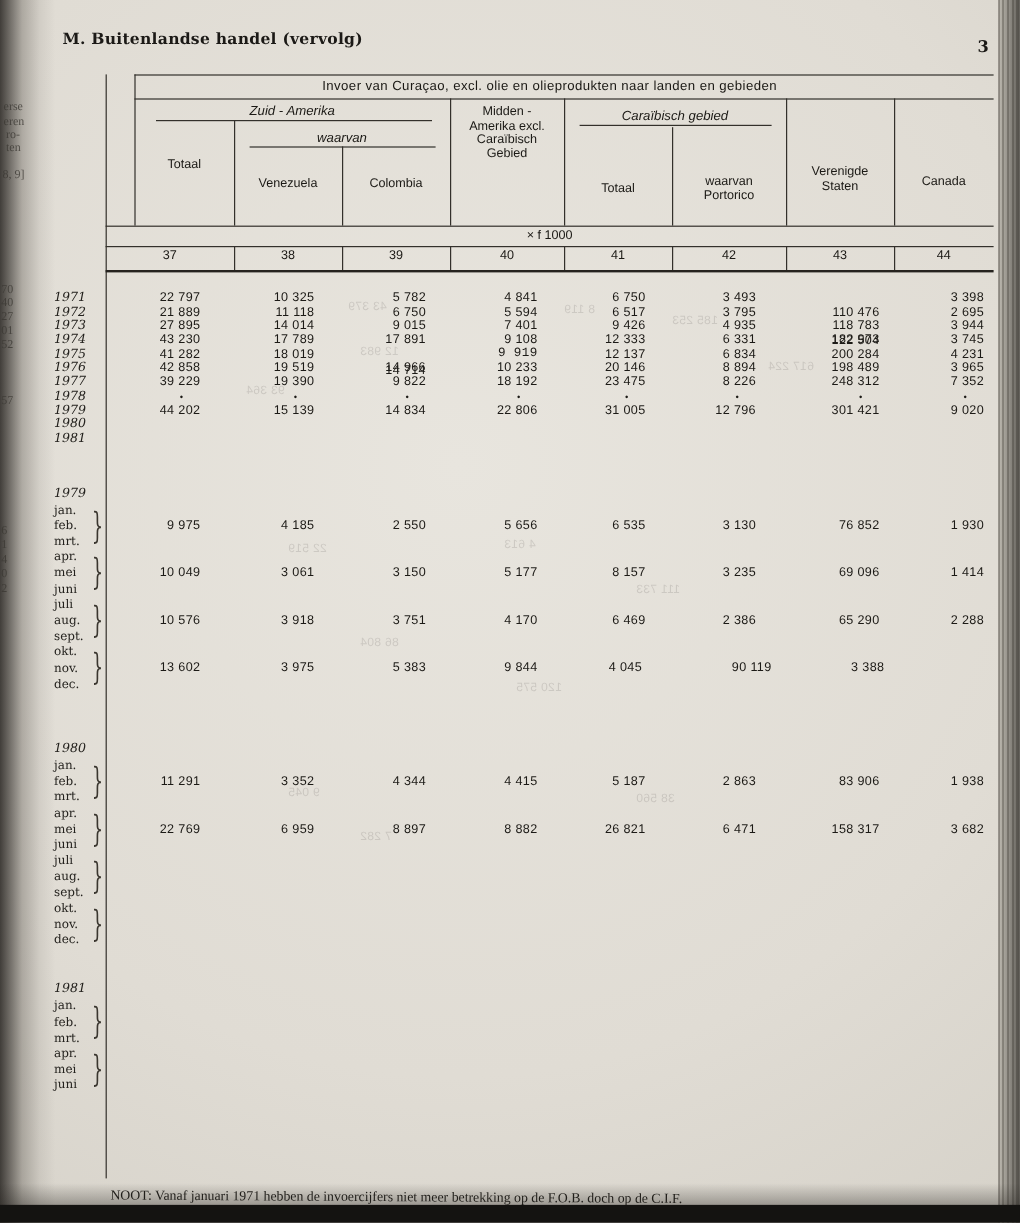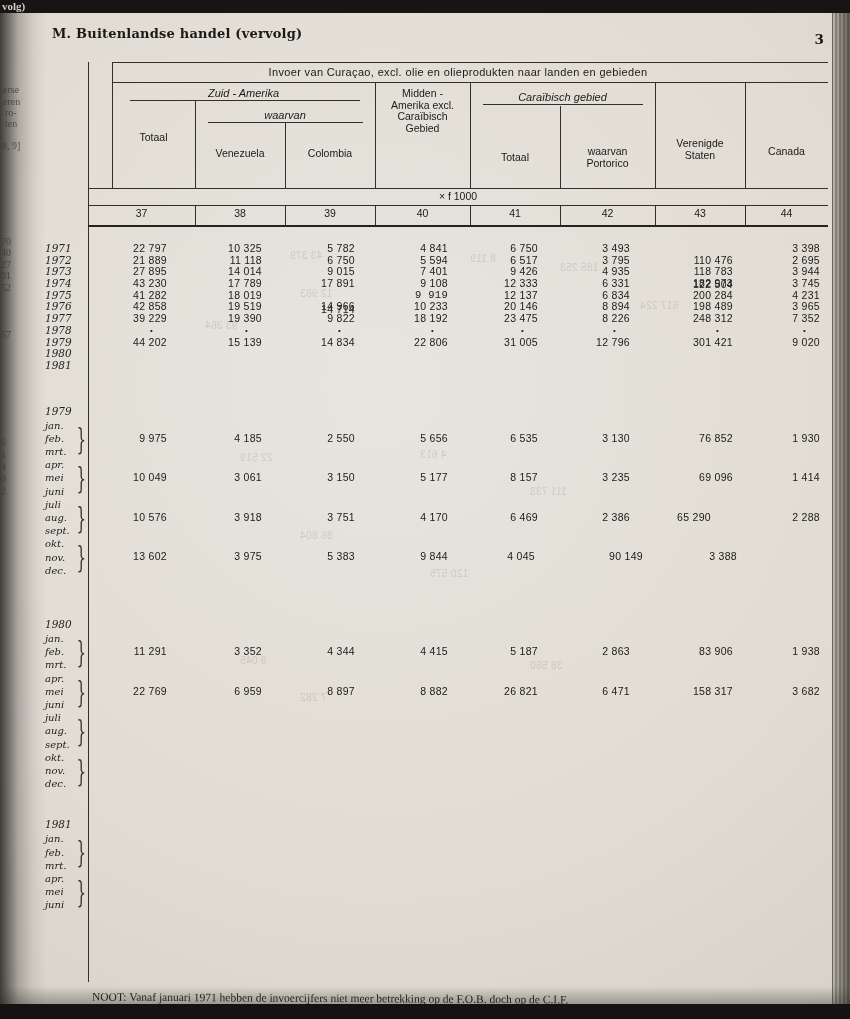--- a/index.html
+++ b/index.html
@@ -43,21 +43,21 @@
   .trow,.mgroup{display:grid;grid-template-columns:var(--cols);}
   .trow{height:11.7px;line-height:11.7px;}
   .labrow{height:15px;line-height:15px;}
   .ystub{font-style:italic;font-size:10.5px;padding-left:7px;color:#24221e;font-family:"DejaVu Serif",serif;}
   .val{text-align:right;font-size:10.5px;letter-spacing:.3px;color:#1c1a16;font-family:"Liberation Sans",sans-serif;}
   .dotv{font-size:8px;}
   .spacer{width:100%;}
   .sp0{height:32px;}.sp1{height:40px;}.sp2{height:27px;}
   .mgroup{height:39.6px;position:relative;}
   .mstub{position:relative;}
-  .mname{height:13.2px;line-height:13.2px;font-style:italic;font-size:10px;padding-left:7px;color:#24221e;font-family:"DejaVu Serif",serif;}
+  .mname{height:13.2px;line-height:13.2px;font-size:10px;padding-left:7px;color:#24221e;font-family:"DejaVu Serif",serif;}
   .brace{position:absolute;right:2px;top:1px;height:38px;line-height:38px;font-size:30px;color:#3a362f;
          transform:scaleX(.5);transform-origin:right center;font-family:"DejaVu Serif",serif;}
   .mval{height:39.6px;line-height:39.6px;}
 
   
   .fraglayer{position:absolute;inset:0;z-index:3;pointer-events:none;}
   .frag{position:absolute;font-size:10px;color:#3b3833;opacity:.78;white-space:nowrap;}
   .ghostlayer{position:absolute;inset:0;z-index:1;pointer-events:none;}
   .ghost{position:absolute;font-size:10px;letter-spacing:.3px;color:rgba(58,53,47,.14);
          transform:scaleX(-1);filter:blur(.4px);white-space:nowrap;font-family:"Liberation Sans",sans-serif;}
@@ -344,36 +344,36 @@
           <div class="mname">aug.</div>
           <div class="mname">sept.</div>
           <div class="brace">}</div>
         </div>
         <div class="val mval" style="padding-right: 28px;">10 576</div>
         <div class="val mval" style="padding-right: 23px;">3 918</div>
         <div class="val mval" style="padding-right: 20px;">3 751</div>
         <div class="val mval" style="padding-right: 22px;">4 170</div>
         <div class="val mval" style="padding-right: 22px;">6 469</div>
         <div class="val mval" style="padding-right: 25px;">2 386</div>
-        <div class="val mval" style="padding-right: 12px; text-align: center;">65 290</div>
+        <div class="val mval" style="padding-right: 12px;">65 290</div>
         <div class="val mval" style="padding-right: 8px;">2 288</div>
       </div>
       <div class="mgroup">
         <div class="mstub">
           <div class="mname">okt.</div>
           <div class="mname">nov.</div>
           <div class="mname">dec.</div>
           <div class="brace">}</div>
         </div>
         <div class="val mval" style="padding-right: 28px;">13 602</div>
         <div class="val mval" style="padding-right: 23px;">3 975</div>
         <div class="val mval" style="padding-right: 20px;">5 383</div>
         <div class="val mval" style="padding-right: 22px;">9 844</div>
         <div class="val mval" style="padding-right: 25px;">4 045</div>
-        <div class="val mval" style="padding-right: 12px;">90 149</div>
+        <div class="val mval" style="padding-right: 12px;">90 119</div>
         <div class="val mval" style="padding-right: 8px;">3 388</div>
       </div>
       <div class="spacer sp1"></div>
       <div class="trow labrow">
         <div class="ystub">1980</div>
       </div>
       <div class="mgroup">
         <div class="mstub">
           <div class="mname">jan.</div>
           <div class="mname">feb.</div>
@@ -470,18 +470,15 @@
         <div class="val mval" style="padding-right: 22px;"></div>
         <div class="val mval" style="padding-right: 22px;"></div>
         <div class="val mval" style="padding-right: 25px;"></div>
         <div class="val mval" style="padding-right: 12px;"></div>
         <div class="val mval" style="padding-right: 8px;"></div>
       </div>
     </div>
 
   <div class="footnote">NOOT:  Vanaf januari 1971 hebben de invoercijfers niet meer betrekking op de F.O.B. doch op de C.I.F.</div>
 
-  <div class="top-strip">
-    <span class="spine-frag">volg)</span>
-  </div>
   <div class="bottom-shadow"></div>
   <div class="bottom-strip"></div>
 </div>
 
 </body></html>

